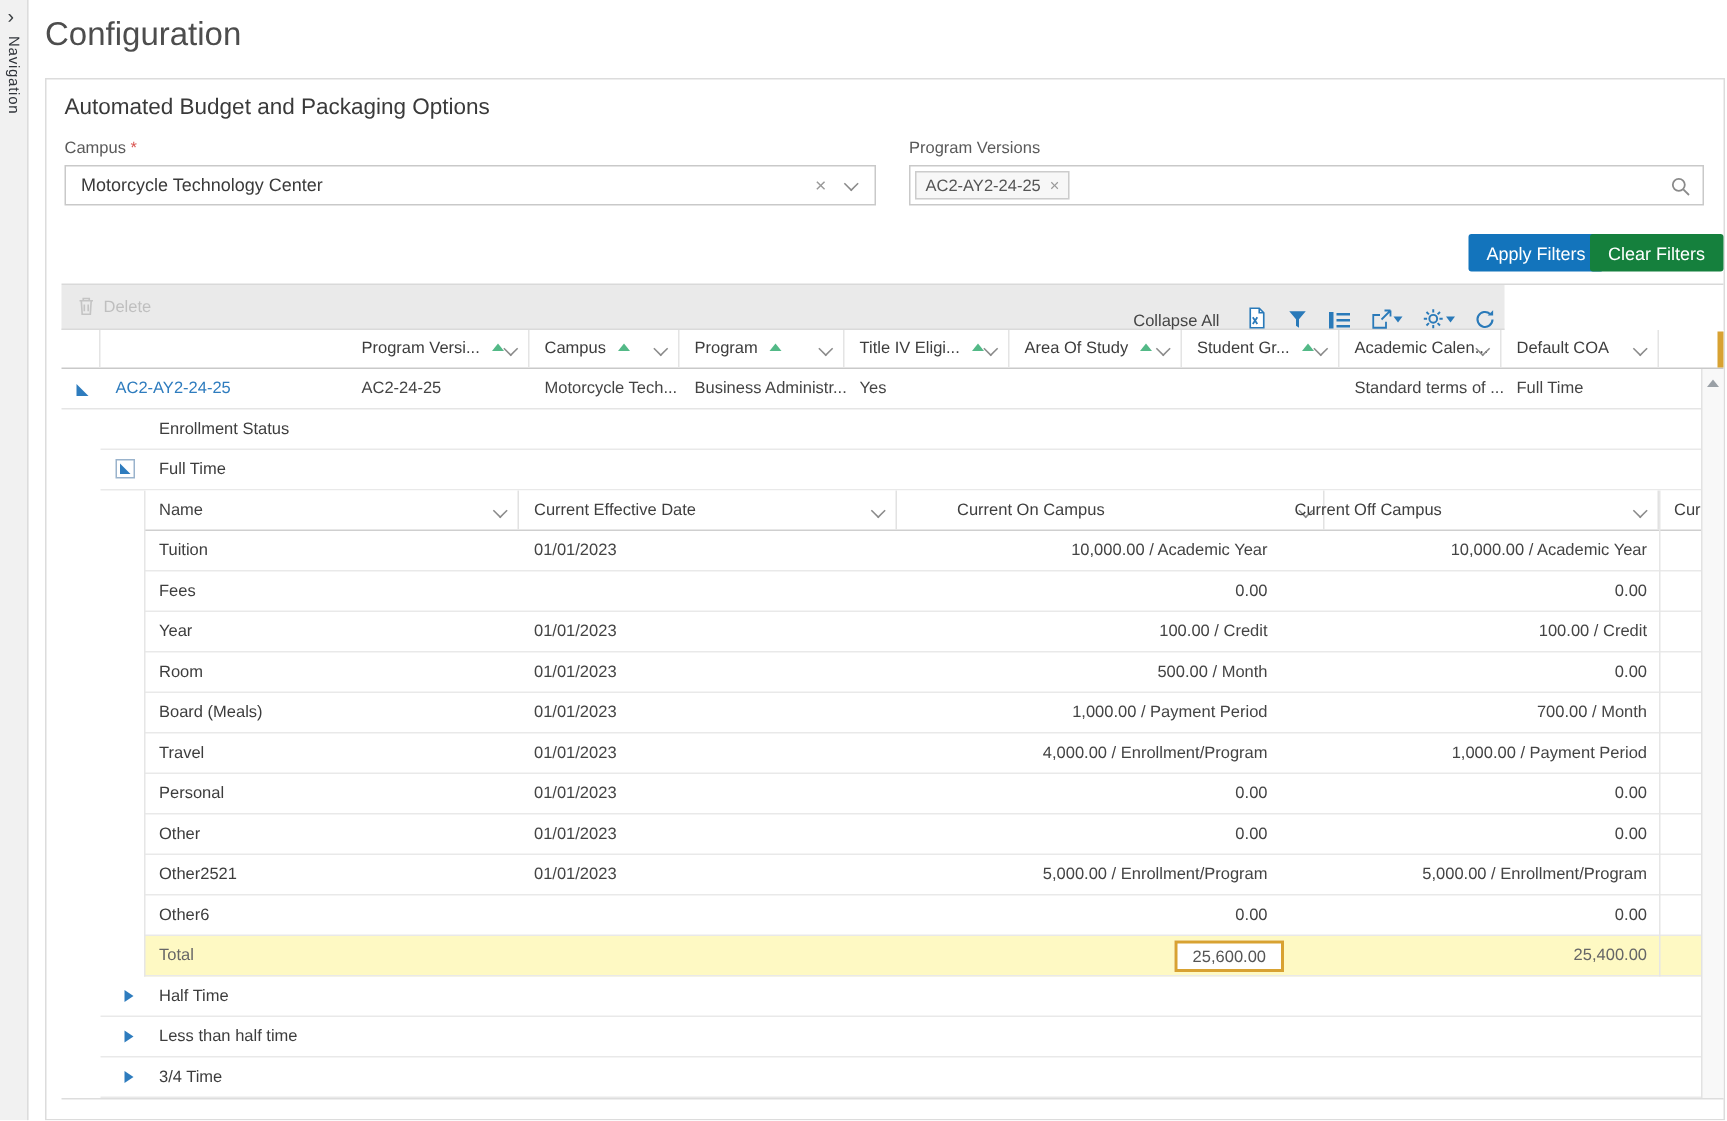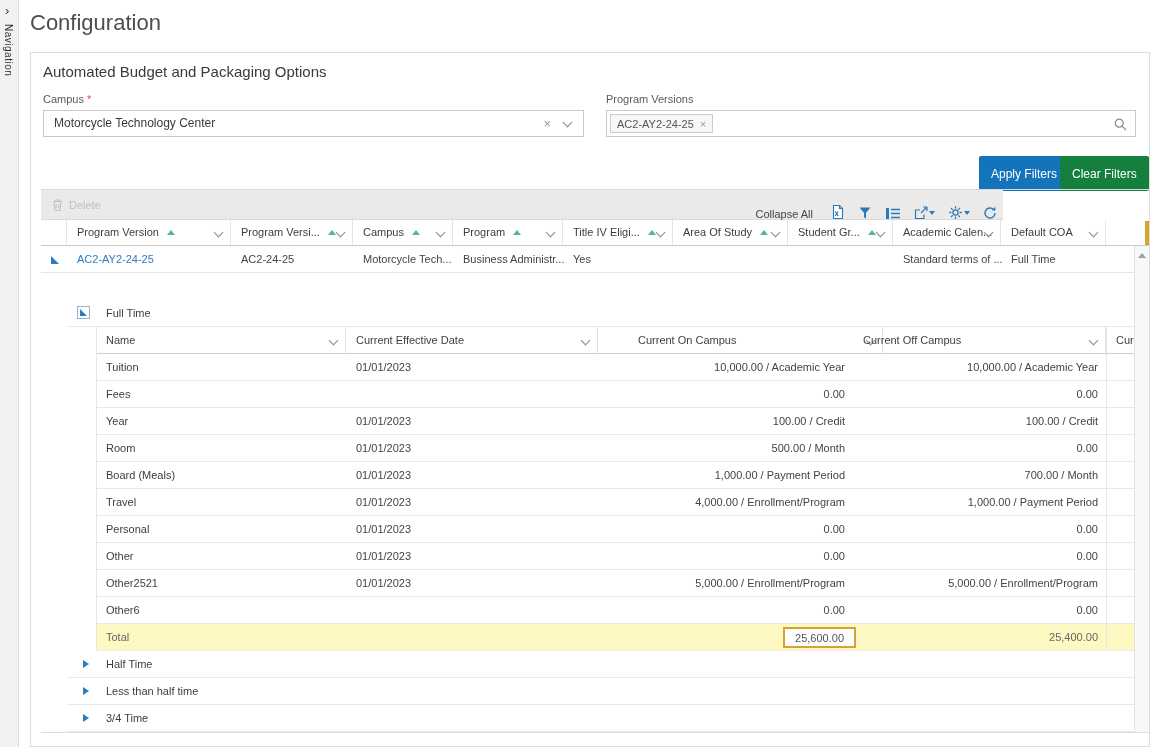--- a/index.html
+++ b/index.html
@@ -24,21 +24,21 @@
   .select-value{position:absolute;left:10px;top:0;line-height:25px;font-size:12px;color:#3a3a3a;}
   .clear-x{position:absolute;right:32px;top:0;line-height:25px;font-size:13px;color:#9a9a9a;cursor:pointer;}
   .chev{display:inline-block;width:6px;height:6px;border-right:1px solid #8a8a8a;border-bottom:1px solid #8a8a8a;transform:rotate(45deg);}
   .chev-select{position:absolute;right:12px;top:8px;}
   .tagbox{left:575px;top:57px;width:530px;}
   .tag{position:absolute;left:3px;top:3px;height:19px;line-height:18px;border:1px solid #cccccc;background:#f7f7f7;
        font-size:11px;color:#555;padding:0 6px;box-sizing:border-box;}
   .tag-x{color:#999;margin-left:6px;font-size:11px;cursor:pointer;}
   .search-svg{position:absolute;right:8px;top:7px;}
 
-  .btn{position:absolute;top:103px;height:35px;border:none;color:#fff;font-size:12px;padding:0 12px;
+  .btn{position:absolute;top:103px;height:25px;border:none;color:#fff;font-size:12px;padding:0 12px;
        font-family:inherit;border-radius:2px;cursor:pointer;}
   .btn-apply{left:948px;background:#1374bc;}
   .btn-clear{left:1029px;background:#15803d;}
 
   
   .grid{position:absolute;left:10px;top:136px;width:1108px;height:542px;border-bottom:1px solid #dddddd;
         border-top:1px solid #d9d9d9;box-sizing:content-box;font-size:11px;}
   .gtoolbar{position:absolute;left:0;top:0;width:962px;height:30px;background:#eaeaea;border-bottom:1px solid #dadada;box-sizing:border-box;}
   .tb-item{position:absolute;top:0;height:30px;line-height:30px;color:#bfbfbf;font-size:11px;}
   .tb-item svg{vertical-align:-3px;margin-right:5px;}
@@ -164,24 +164,20 @@
           </span>
           <svg width="14" height="14" viewBox="0 0 14 14">
             <path d="M12 7a5 5 0 1 1-1.6-3.7" fill="none" stroke="#2a7ab9" stroke-width="1.4"></path>
             <path d="M12.4 0.8v3.6H8.8z" fill="#2a7ab9"></path>
           </svg>
         </span>
       </div>
 
       <div class="ghead">
         <div class="hcell" style="left:0;width:26px;padding-left:0;"></div>
-        <div class="hcell" style="left:26px;width:164px;">
-          <span>Program Version</span><span class="tri-up"></span>
-          <span class="chev"></span>
-        </div>
         <div class="hcell" style="left:190px;width:122px;">
           <span>Program Versi...</span><span class="tri-up"></span>
           <span class="chev"></span>
         </div>
         <div class="hcell" style="left:312px;width:100px;">
           <span>Campus</span><span class="tri-up"></span>
           <span class="chev"></span>
         </div>
         <div class="hcell" style="left:412px;width:110px;">
           <span>Program</span><span class="tri-up"></span>
@@ -217,20 +213,23 @@
         <span class="cell" style="left:200px;">AC2-24-25</span>
         <span class="cell" style="left:322px;">Motorcycle Tech...</span>
         <span class="cell" style="left:422px;">Business Administr...</span>
         <span class="cell" style="left:532px;">Yes</span>
         <span class="cell" style="left:642px;"></span>
         <span class="cell" style="left:757px;"></span>
         <span class="cell" style="left:862px;">Standard terms of ...</span>
         <span class="cell" style="left:970px;">Full Time</span>
       </div>
 
+      <div class="drow" style="top:83px;">
+        <span class="lbl">Enrollment Status</span>
+      </div>
       <div class="drow" style="top:110px;">
         <span class="ft-box">
             <i></i>
           </span>
         <span class="lbl">Full Time</span>
       </div>
 
       <div class="subhead">
         <div class="shcell" style="left:0;width:250px;">
           <span>Name</span>

